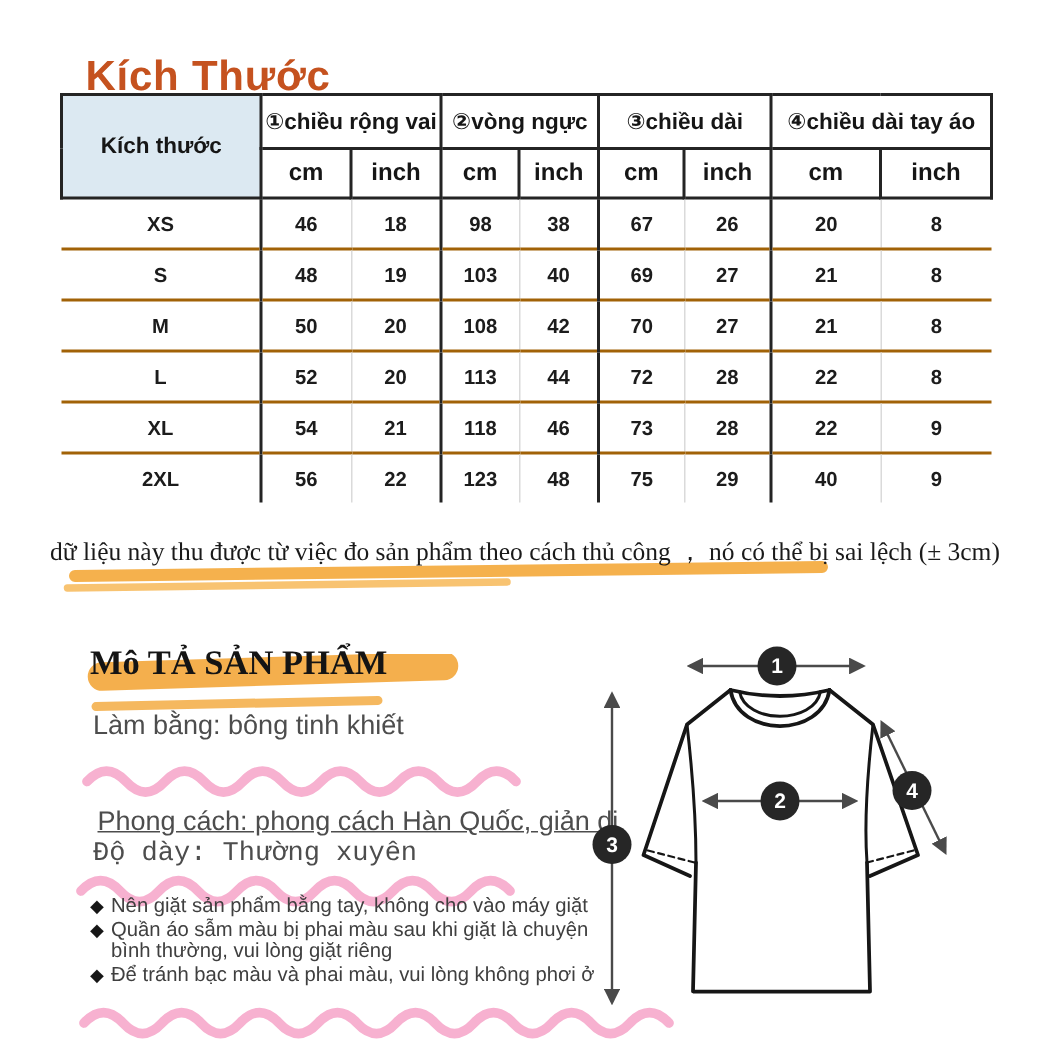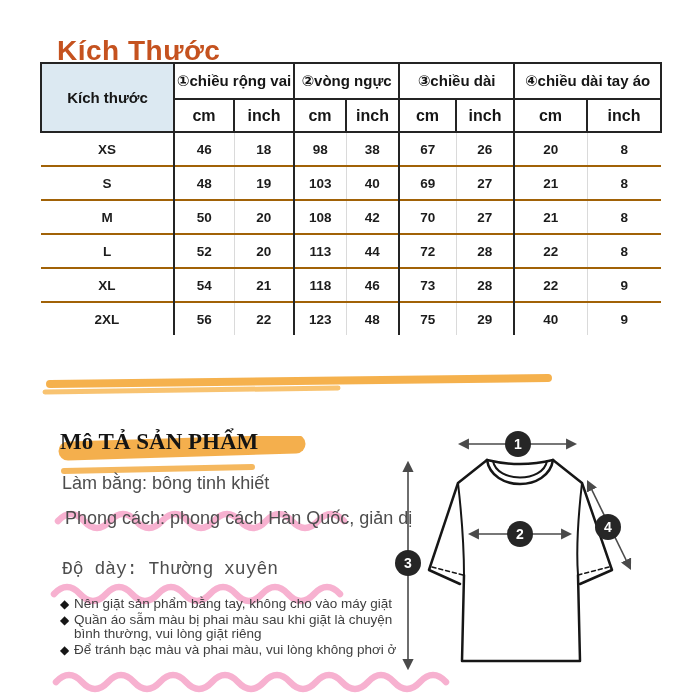--- a/index.html
+++ b/index.html
@@ -30,21 +30,21 @@
              font-size:17px;color:#1a1a1a;}
   .note-highlight{position:absolute;left:40px;top:374px;width:520px;height:26px;z-index:0;}
 
   
   .desc-heading{position:absolute;left:60px;top:429px;z-index:1;
                 font-family:"Liberation Serif","DejaVu Serif",serif;
                 font-size:23px;font-weight:bold;color:#141414;}
   .heading-highlight{position:absolute;left:50px;top:436px;width:262px;height:46px;z-index:0;}
   .detail{position:absolute;color:#4d4d4d;font-size:18px;}
   .d-material{left:62px;top:473px;}
-  .d-style{left:65px;top:508px;}
+  .d-style{left:65px;top:537px;text-decoration:underline;}
   .d-thickness{left:62px;top:559px;font-family:Liberation Mono, monospace;}
 
   .wavy{position:absolute;}
   .wavy-1{left:52px;top:501px;}
   .wavy-2{left:48px;top:574px;}
   .wavy-3{left:50px;top:662px;}
 
   .wash{position:absolute;left:60px;top:596px;width:360px;color:#3f3f3f;font-size:13.5px;line-height:14.5px;}
   .wash-title{margin-bottom:2px;}
   .wash-item{display:flex;margin-top:1px;}
@@ -158,20 +158,23 @@
         <td class="gl">40</td>
         <td class="il red">9</td>
       </tr>
     </tbody>
   </table>
 
   <svg class="note-highlight" width="520" height="26" viewBox="0 0 520 26">
     <path d="M10,10 L508,4" stroke="#f4a83a" stroke-width="8" stroke-linecap="round" fill="none" opacity="0.9"></path>
     <path d="M5,18 L298,14" stroke="#f6b44e" stroke-width="5" stroke-linecap="round" fill="none" opacity="0.8"></path>
   </svg>
+  <div class="note-wrap">
+    <span class="note-text">dữ liệu này thu được từ việc đo sản phẩm theo cách thủ công ， nó có thể bị sai lệch (± 3cm)</span>
+  </div>
 
   <svg class="heading-highlight" width="262" height="46" viewBox="0 0 262 46">
     <path d="M18,15 L246,8" stroke="#f3ab43" stroke-width="19" stroke-linecap="round" fill="none" opacity="0.95"></path>
     <path d="M14,35 L202,31" stroke="#f3ab43" stroke-width="6" stroke-linecap="round" fill="none" opacity="0.85"></path>
   </svg>
   <div class="desc-heading">Mô TẢ SẢN PHẨM</div>
 
   <div class="detail d-material">Làm bằng: bông tinh khiết</div>
 
   <svg class="wavy wavy-1" width="300" height="32" viewBox="0 0 300 32">

